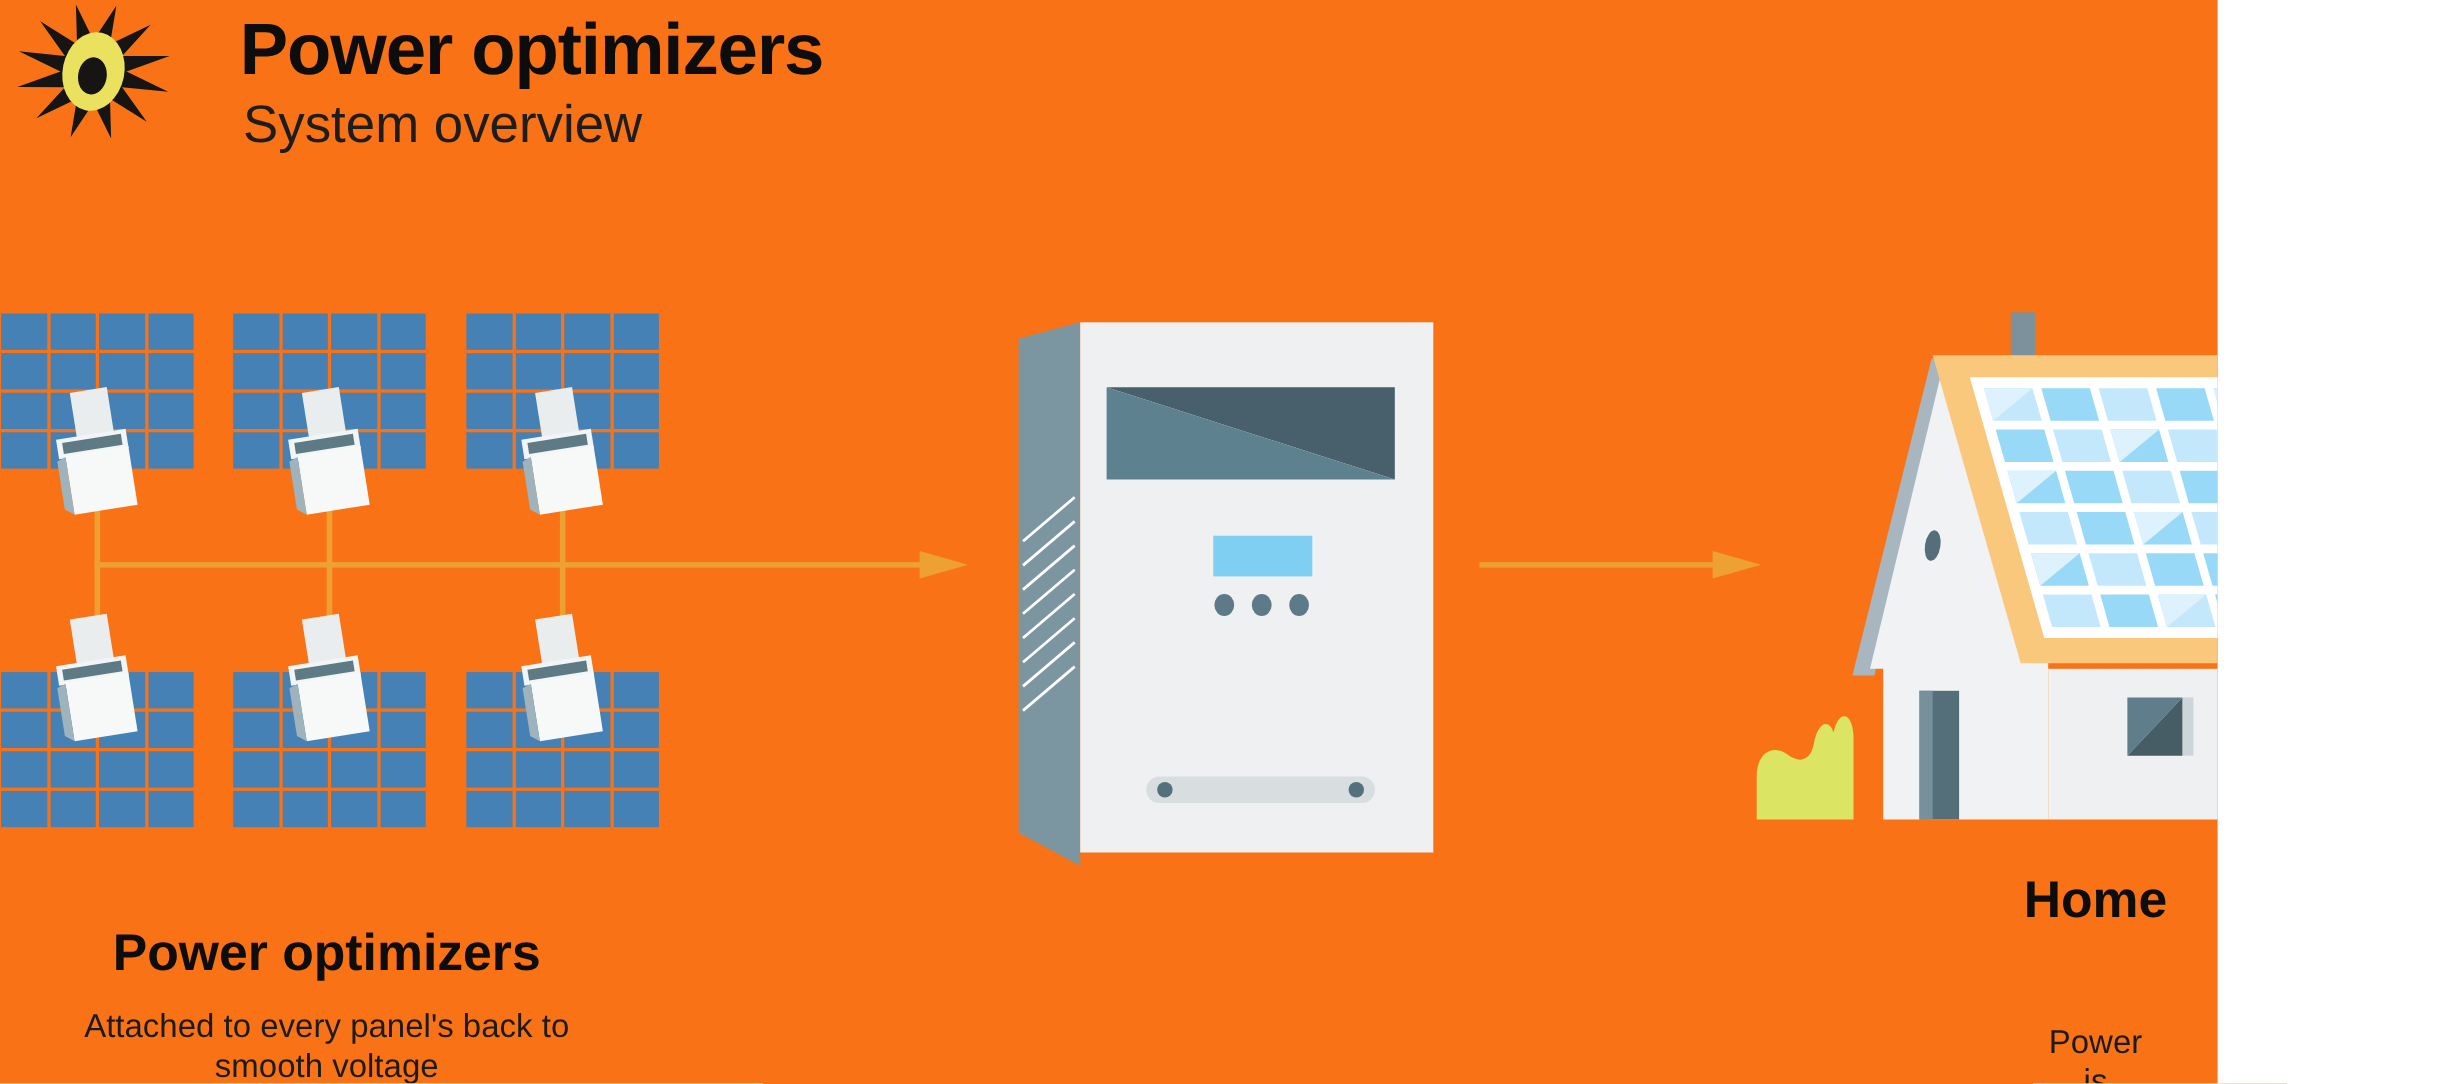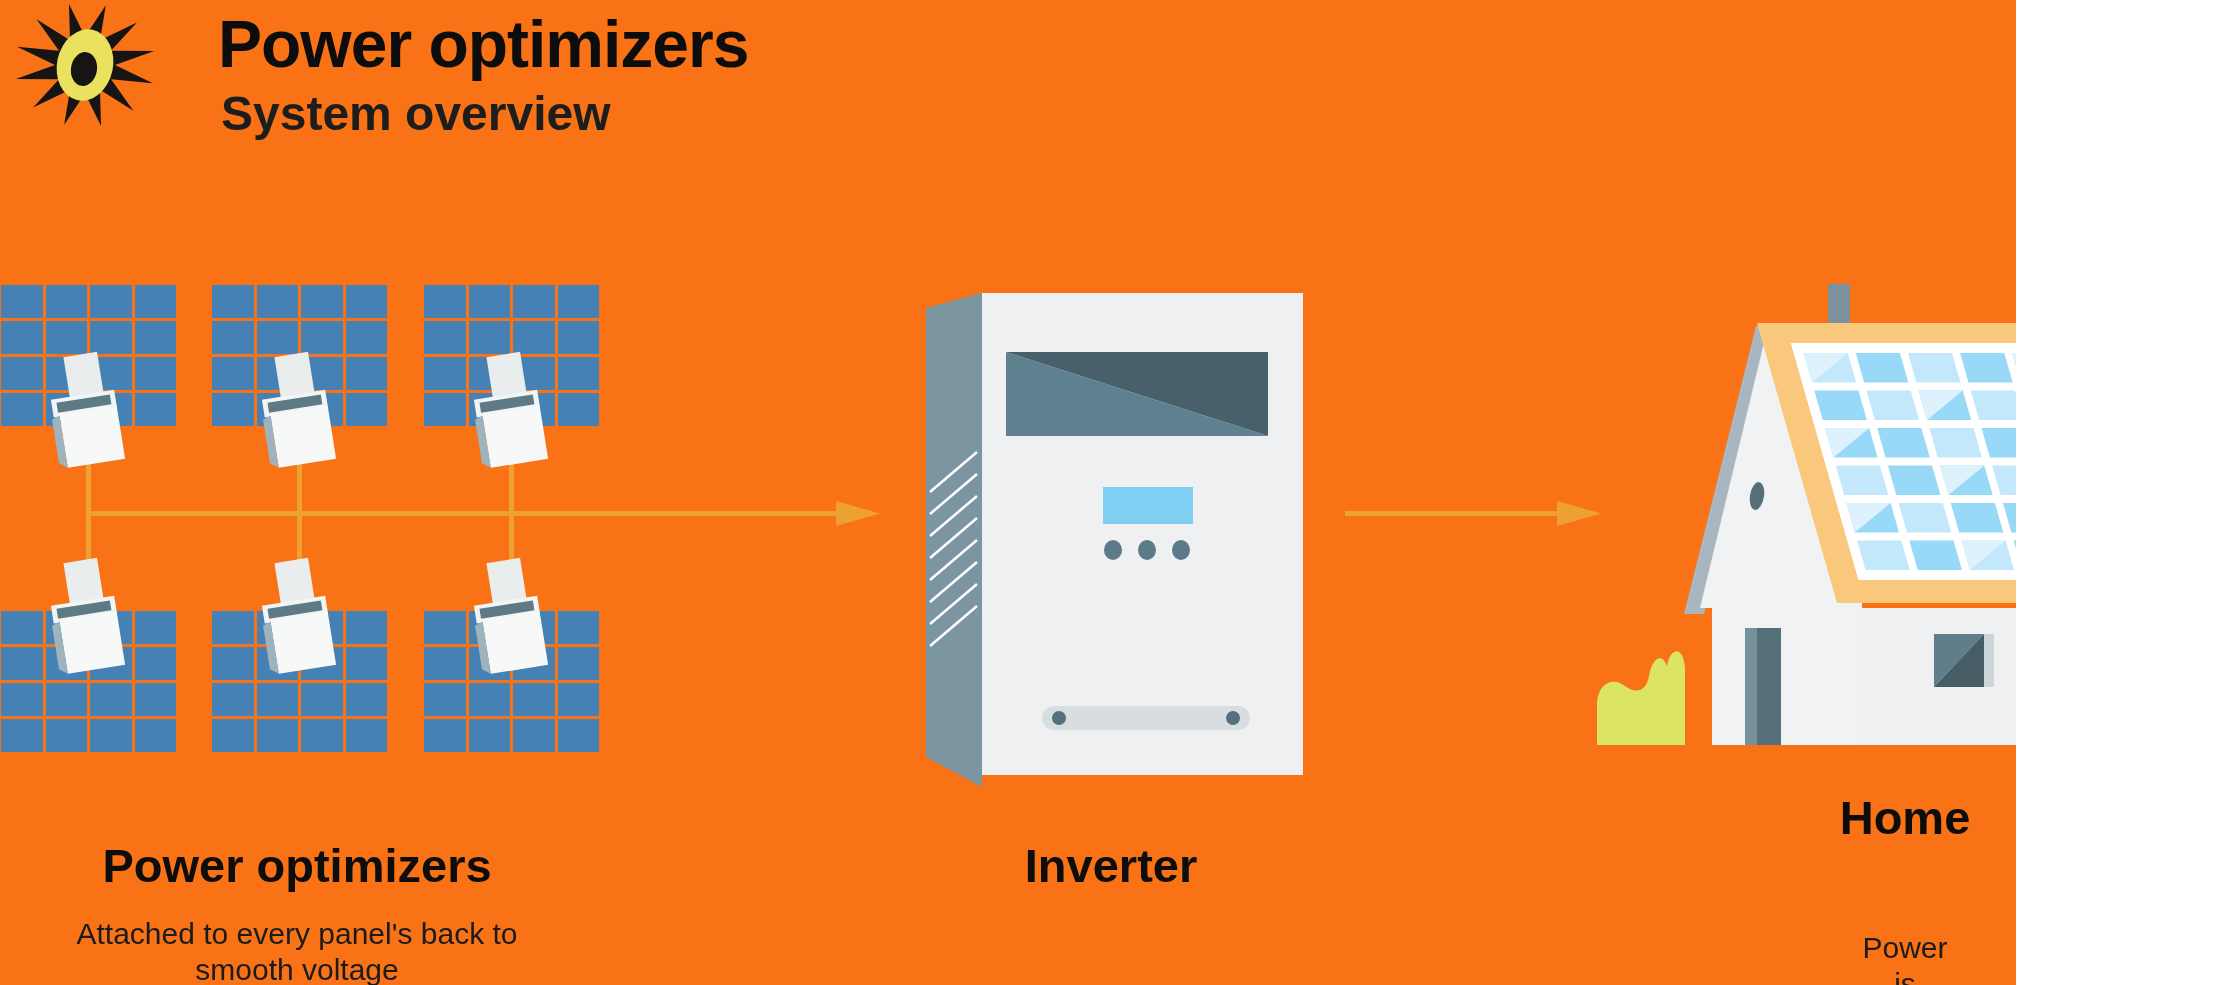--- a/index.html
+++ b/index.html
@@ -12,21 +12,21 @@
     --bush:#dbe563; --opt-card:#e9edee; --opt-rim:#f2f5f5; --opt-slot:#5d7a85;
     --opt-front:#f7f9f9; --opt-side:#9fb3bd; --sun-black:#171513; --sun-yellow:#eae25f;
   }
   html,body{margin:0;padding:0;background:#fff;}
   .canvas{position:relative;width:2016px;height:985px;overflow:hidden;background:#f97316;
           font-family:"Liberation Sans", sans-serif;color:var(--ink);}
   header{position:absolute;left:0;top:0;width:100%;height:170px;}
   .logo{position:absolute;left:6px;top:2px;}
   .title{position:absolute;left:218px;top:6px;margin:0;font-size:66px;font-weight:700;
          letter-spacing:-1px;color:#0d0d0d;white-space:nowrap;}
-  .subtitle{position:absolute;left:221px;top:86px;margin:0;font-size:48px;font-weight:700;
+  .subtitle{position:absolute;left:221px;top:86px;margin:0;font-size:48px;font-weight:400;
             color:#1d1d1d;white-space:nowrap;}
   .solar-panel{position:absolute;display:grid;grid-template-columns:repeat(4,1fr);
                grid-template-rows:repeat(4,1fr);gap:3px;width:175px;height:141px;}
   .solar-panel .cell{background:var(--panel-blue);}
   svg.overlay{position:absolute;left:0;top:0;pointer-events:none;}
   .section-label{position:absolute;transform:translateX(-50%);text-align:center;white-space:nowrap;}
   .section-label h2{margin:0;font-size:47px;font-weight:700;color:#0d0d0d;}
   .section-caption{position:absolute;transform:translateX(-50%);text-align:center;
                    font-size:30px;line-height:36px;color:#1b1b1b;white-space:pre-line;}
 </style>
@@ -285,23 +285,20 @@
             <rect x="246.68" y="217.5" width="44.17" height="29.5" fill="var(--cell-med)"></rect>
             <rect x="298.85" y="217.5" width="44.17" height="29.5" fill="var(--cell-light)"></rect>
           </g>
       </g>
     </g>
   </svg>
 
   <div class="section-label" style="left:297px;top:838px">
     <h2>Power optimizers</h2>
   </div>
-  <div class="section-label" style="left:1111px;top:838px">
-    <h2>Inverter</h2>
-  </div>
   <div class="section-label" style="left:1905px;top:790px">
     <h2>Home</h2>
   </div>
 
   <div class="section-caption" style="left:297px;top:916px">Attached to every panel's back to
 smooth voltage</div>
   <div class="section-caption" style="left:1905px;top:930px">Power is routed to your home circuits</div>
 
 </div>
 

